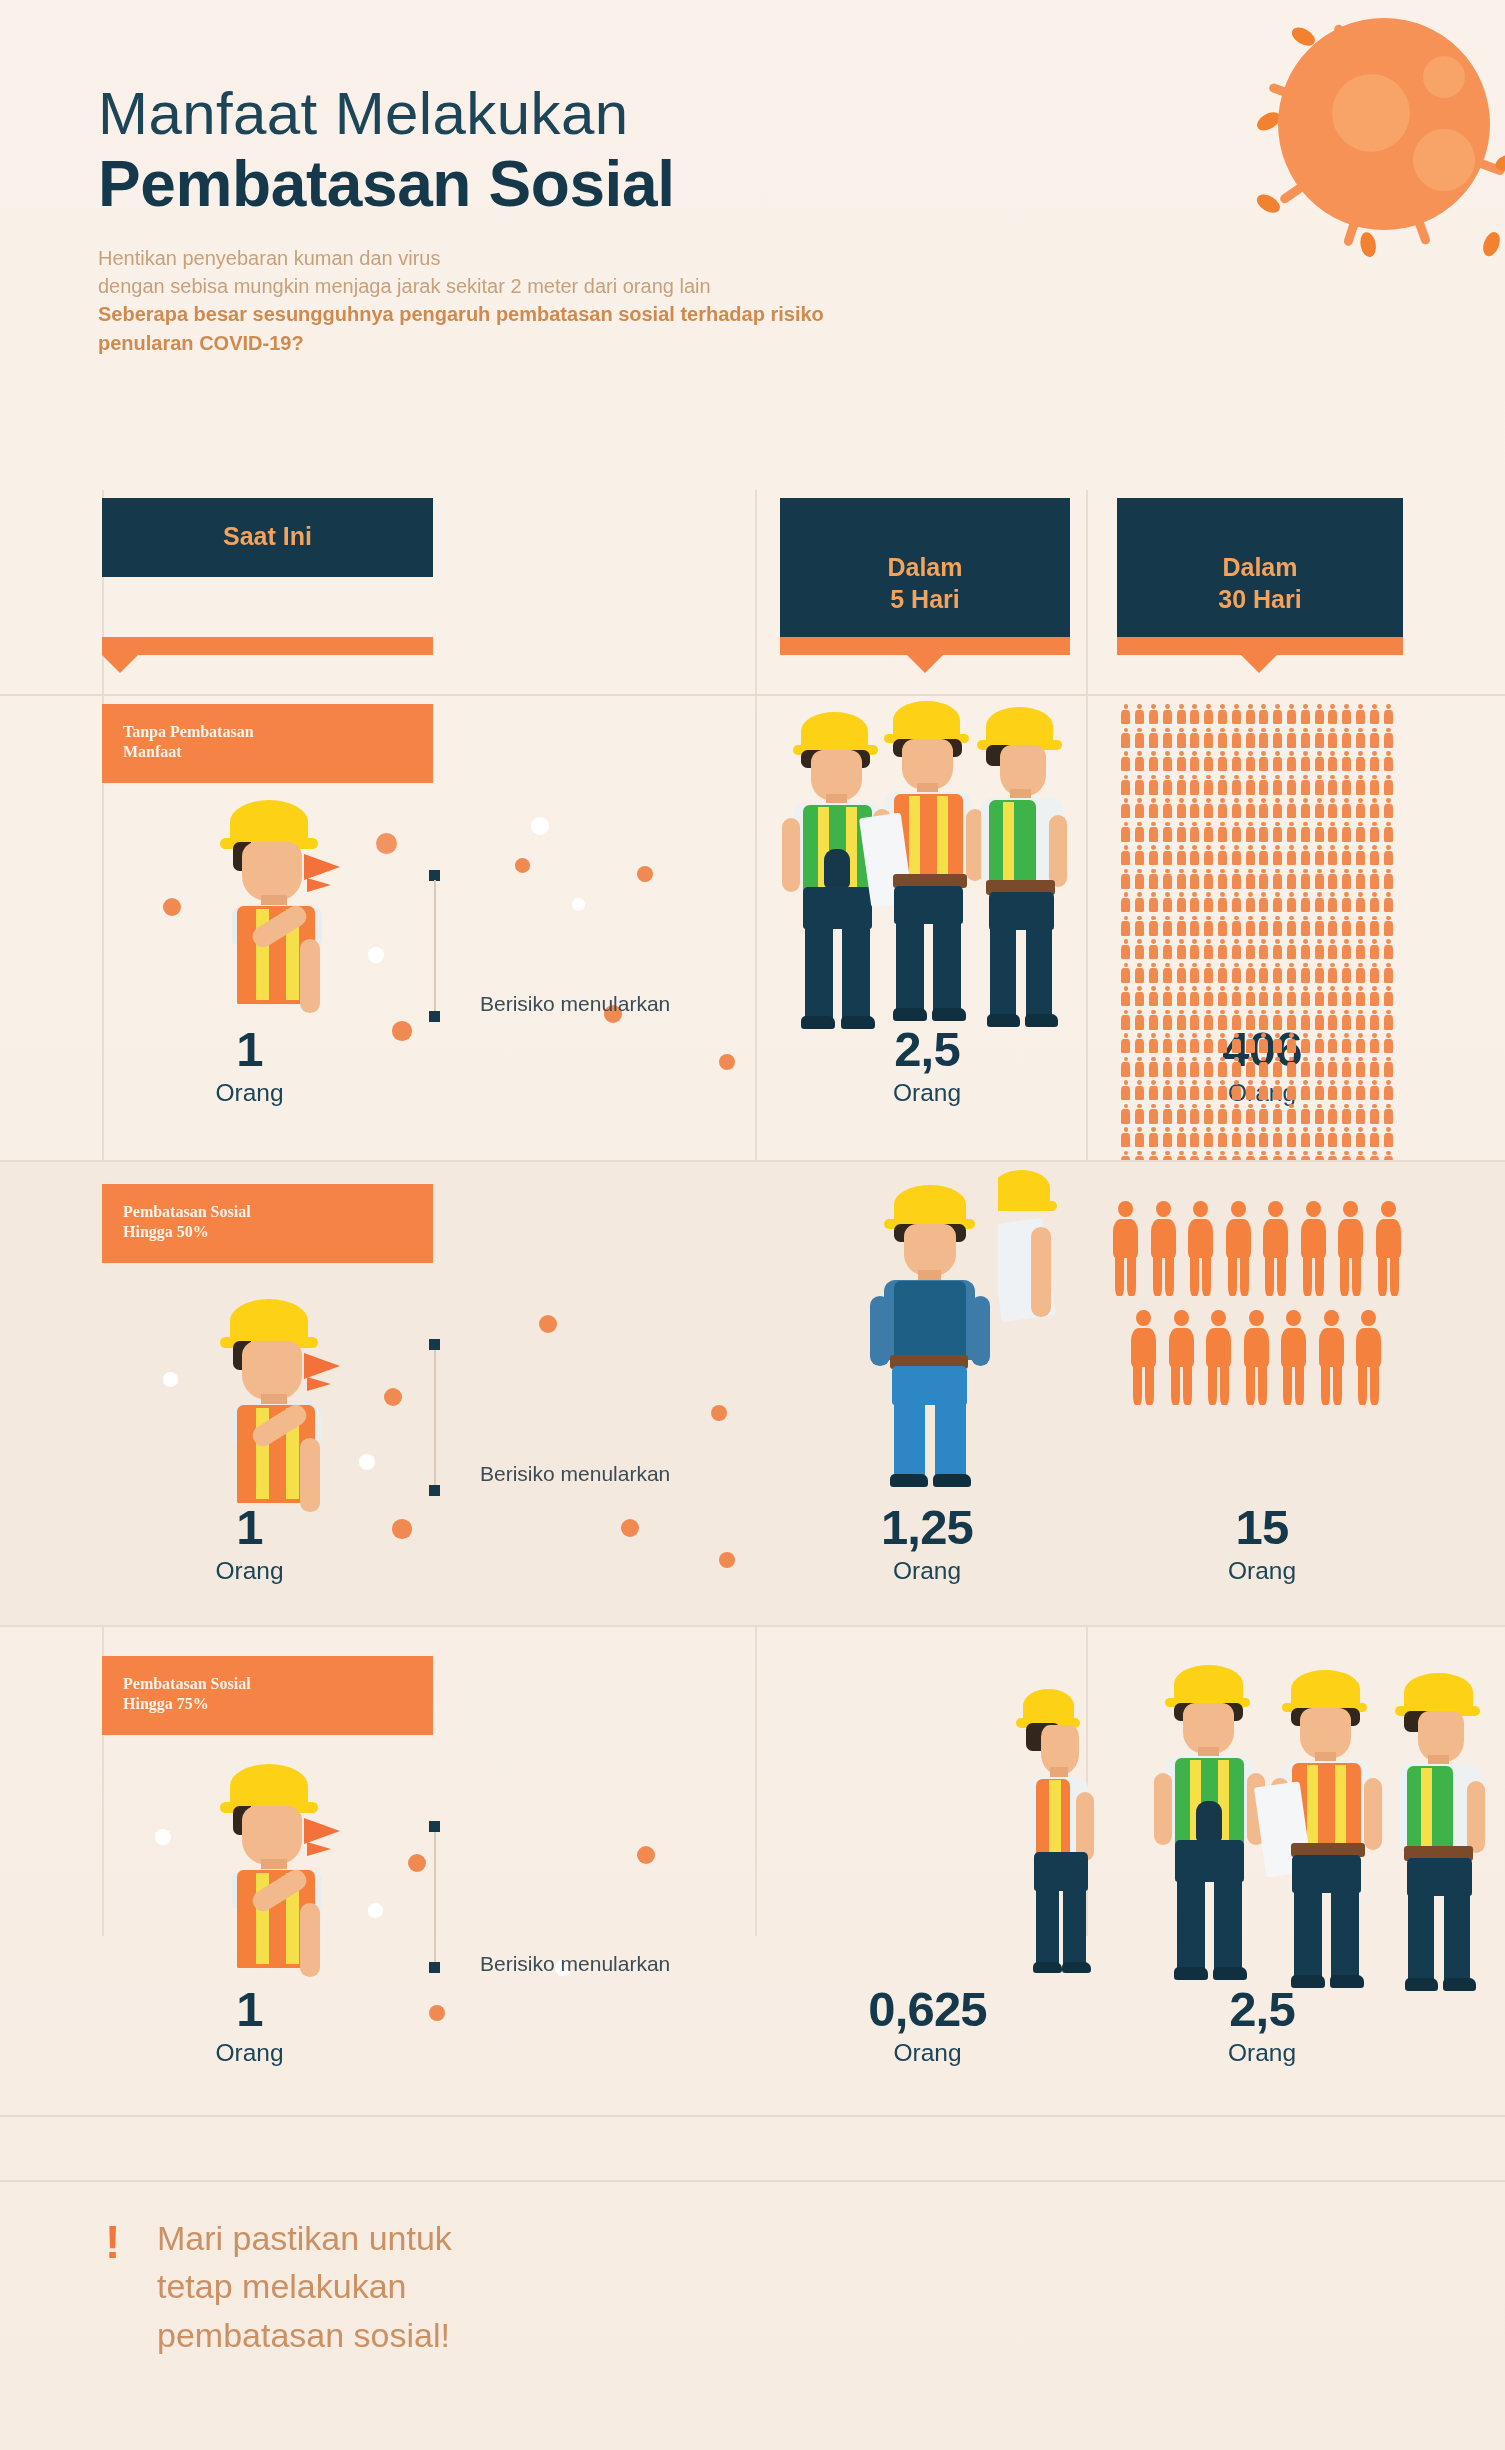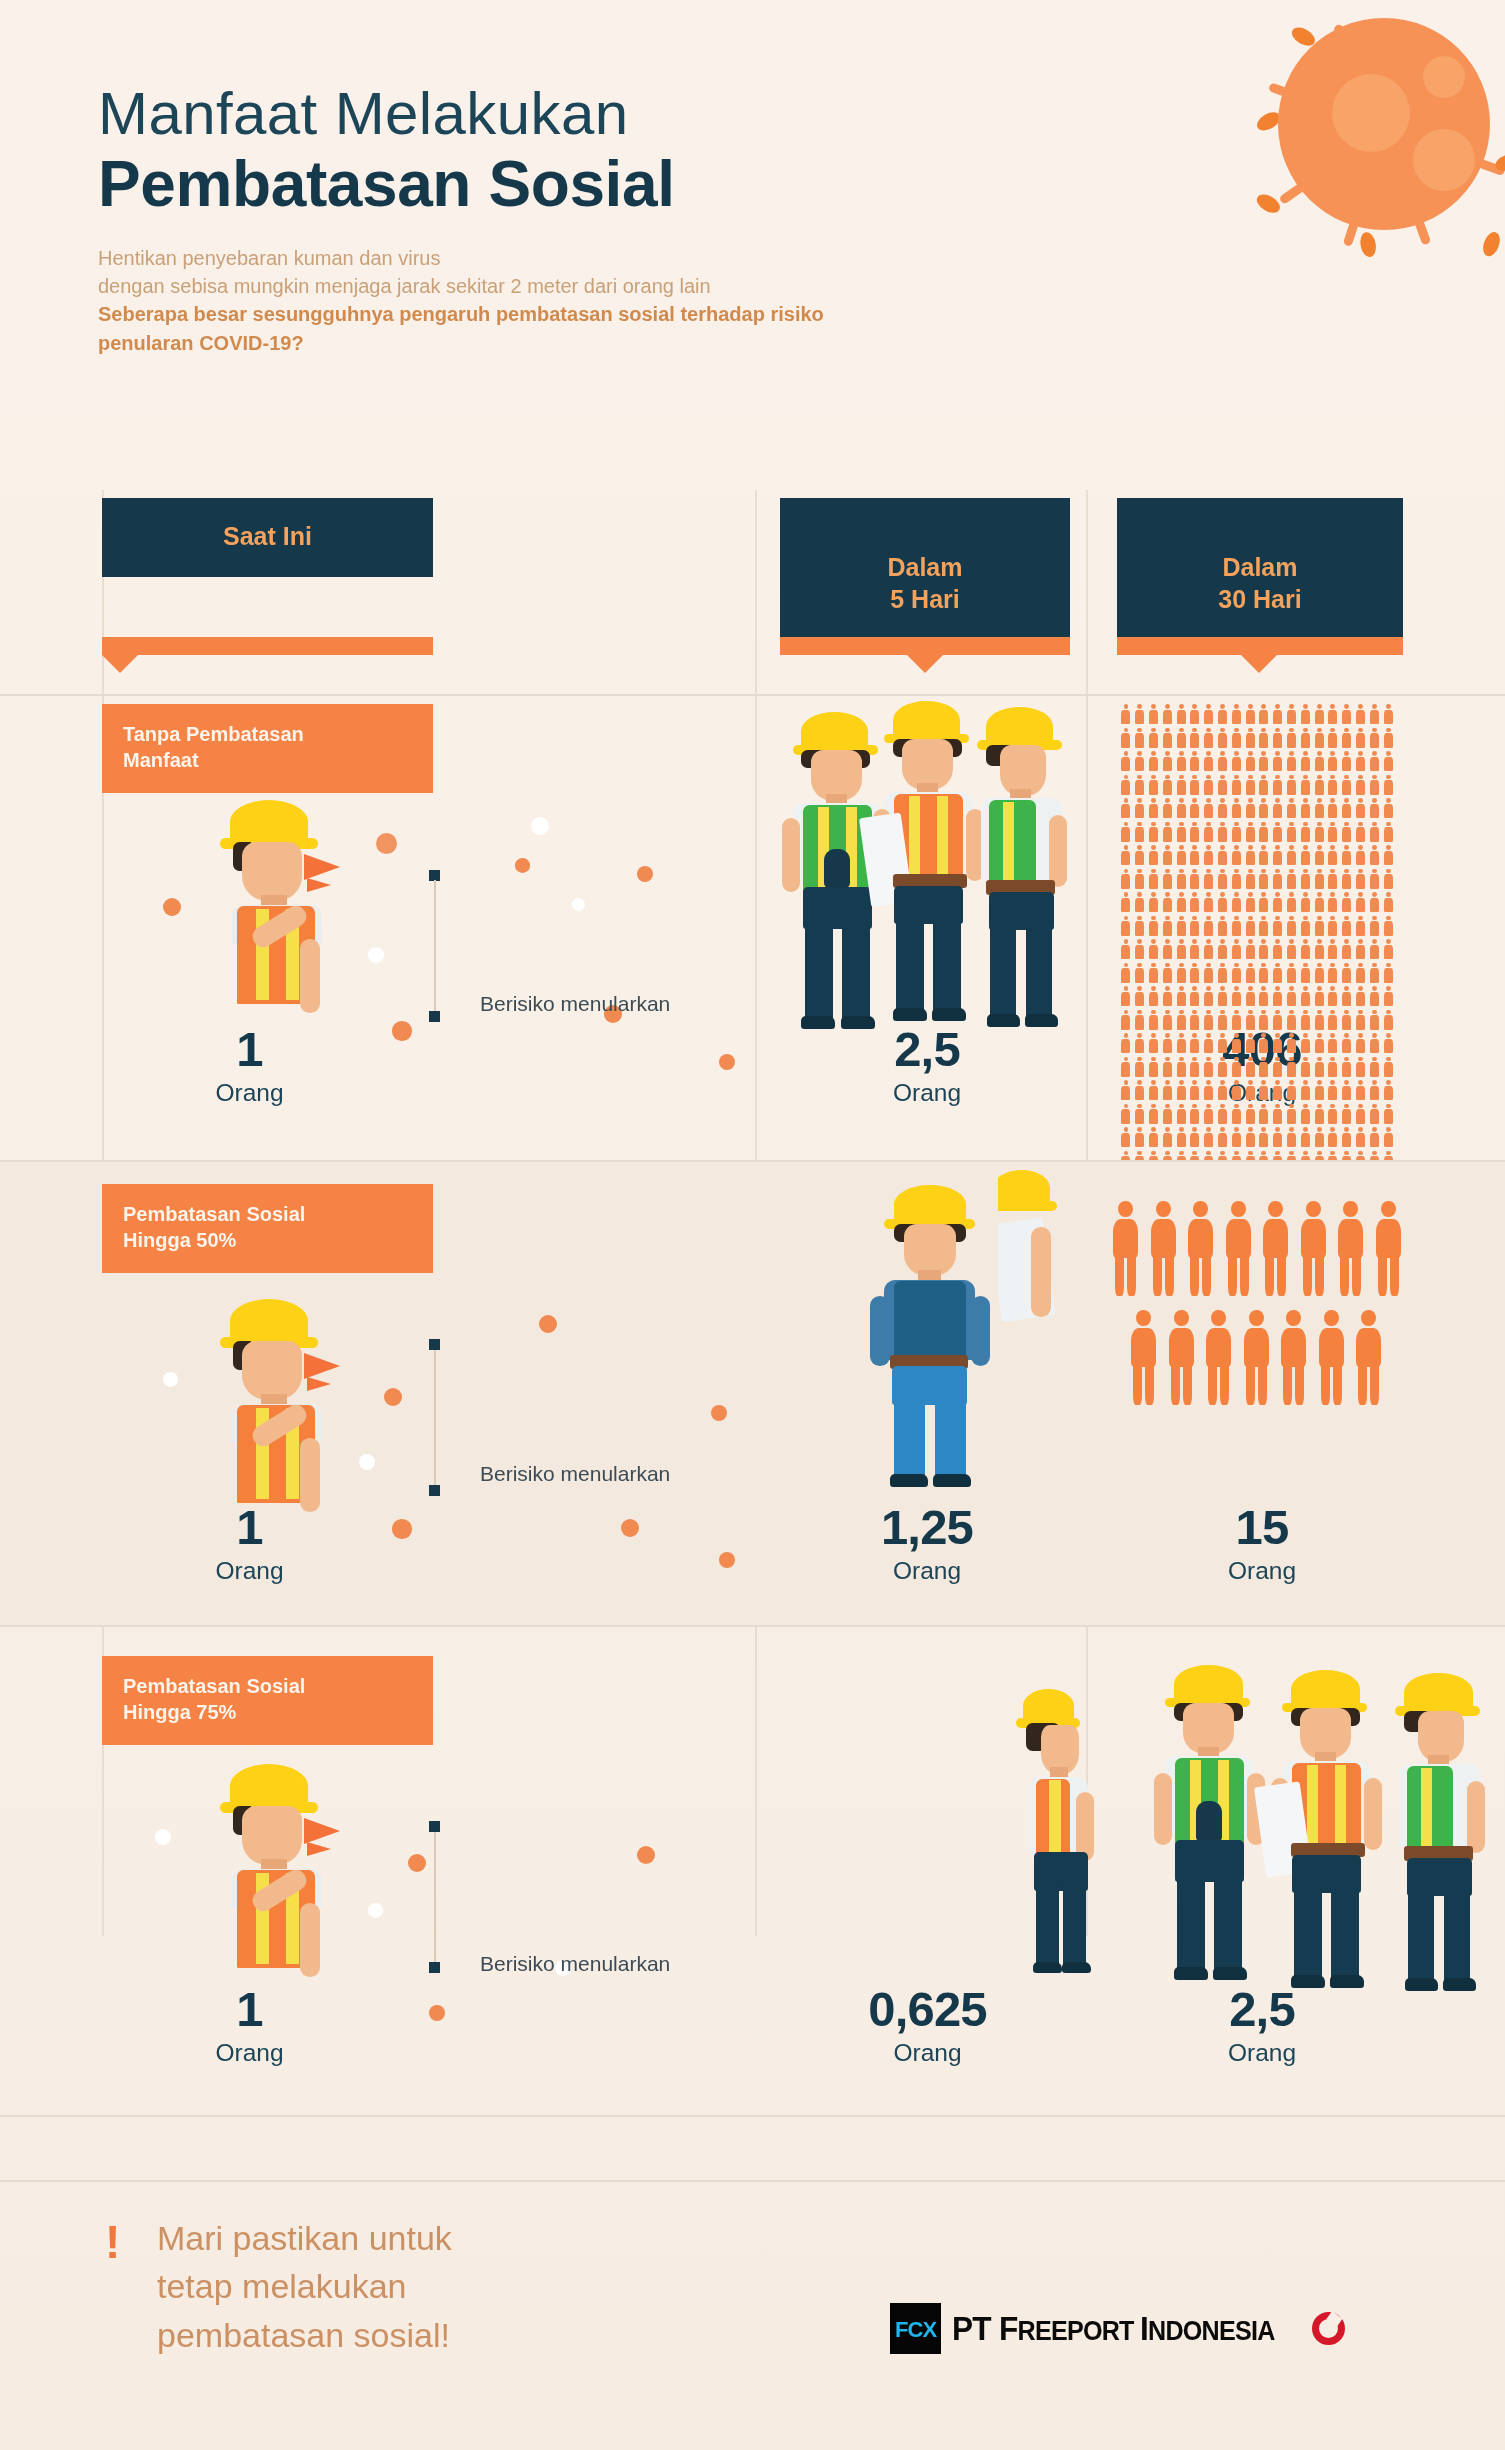--- a/index.html
+++ b/index.html
@@ -47,22 +47,22 @@
   .chead-bar { position:absolute; height:18px; background:#f58345; }
   .chead-notch { position:absolute; width:0; height:0;
                  border-left:18px solid transparent; border-right:18px solid transparent;
                  border-top:18px solid #f58345; }
 
   .rowband { position:absolute; left:0; width:1505px; }
   .rowband.alt { background:#f4e9de; }
   .rowrule { position:absolute; left:0; width:1505px; height:1.6px; background:#e7dace; }
 
   .rowlabel { position:absolute; background:#f58345; color:#fdf4ec;
-              font-weight:700; font-size:20px; line-height:1.28;
-              padding:18px 16.3px 19.6px 21px; }
+              font-weight:700; font-size:16px; line-height:1.28;
+              padding:18px 16.3px 19.6px 21px;font-family:Liberation Serif, serif; }
 
   .bigval { position:absolute; text-align:center; }
   .bigval .num { font-size:49px; font-weight:700; color:#15394b; line-height:1; letter-spacing:-0.8px; }
   .bigval .unit { font-size:24.5px; font-weight:400; color:#1d4558; margin-top:4.9px; }
 
   .risklabel { position:absolute; font-size:21px; color:#3c4b55; white-space:nowrap; }
 
   
   .conn-dot { position:absolute; width:10.6px; height:10.6px; background:#15394b; }
   .conn-line { position:absolute; width:1.6px; background:#ddc9b6; }
@@ -1071,23 +1071,16 @@
 
   <div class="footer">
     <div class="foot-rule"></div>
     <div class="bang" style="left:105px; top:39px;">!</div>
     <div class="foot-msg" style="left:157px; top:34px;">
       <div>Mari pastikan untuk</div>
       <div>tetap melakukan</div>
       <div>pembatasan sosial!</div>
     </div>
 
-    <div class="logo" style="left:890px; top:123px;">
-      <div class="logo-mark">
-        <span>FCX</span>
-      </div>
-      <div class="logo-text"><span>PT </span><span>F</span><span class="sm">REEPORT </span><span>I</span><span class="sm">NDONESIA</span></div>
-      <div class="logo-ring"></div>
-    </div>
   </div>
 
 </div>
 
 
 </body></html>

